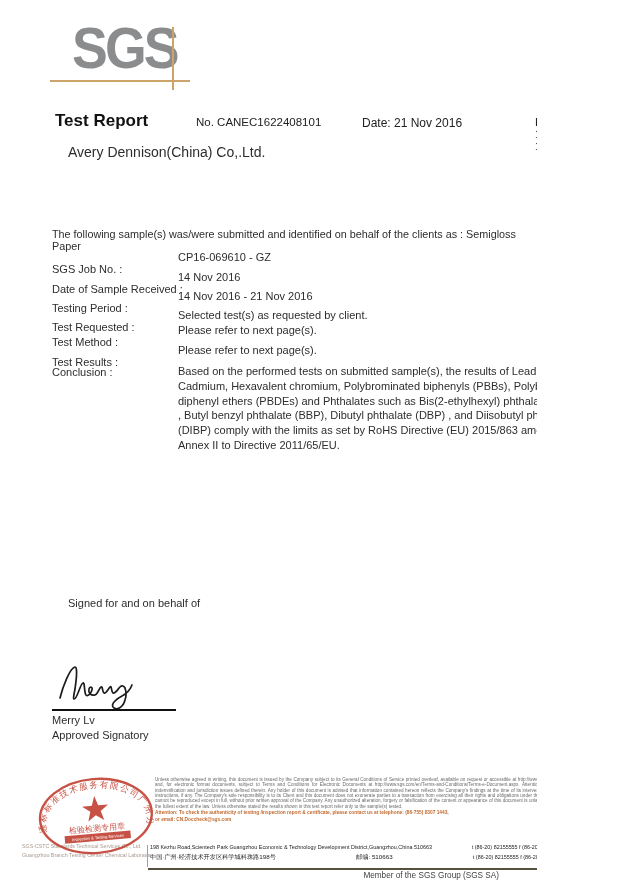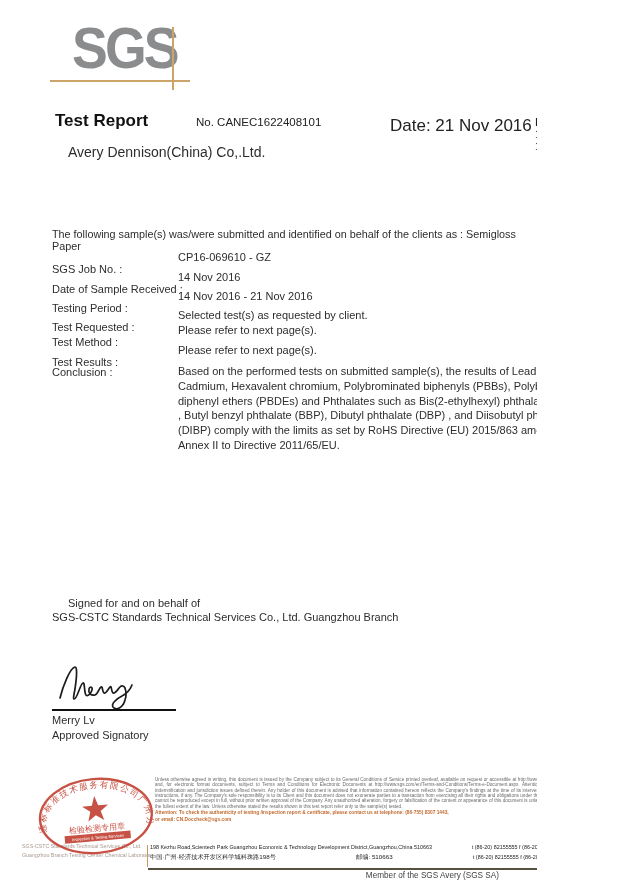--- a/index.html
+++ b/index.html
@@ -13,21 +13,21 @@
   .logo-text {
     left:72px; top:20px; font-size:57px; font-weight:bold; color:#8a8c8e;
     letter-spacing:-3px; transform:scaleX(.94); transform-origin:left top; line-height:1;
   }
   .logo-underline { left:50px; top:80px; width:140px; height:2px; background:#cda467; }
   .logo-vline { left:172px; top:27px; width:2px; height:63px; background:#cda467; }
 
   
   .doc-title { left:55px; top:111px; font-size:17px; font-weight:bold; color:#111; }
   .hdr-no   { left:196px; top:116px; font-size:11.5px; color:#222;text-align:center; }
-  .hdr-date { left:390px; top:116px; font-size:17px; color:#222; }
+  .hdr-date { left:362px; top:116px; font-size:12px; color:#222; }
   .hdr-page { left:503px; top:116px; font-size:11.5px; color:#222;padding-left:32px; }
   .hdr-vline { left:620px; top:103px; width:1px; height:32px; background:#c9c9c9; }
 
   
   .client-name { left:68px; top:144px; font-size:14px; }
   .client-addr { left:52px; top:163px; font-size:11px; }
 
   
   .sample-line { left:52px; top:228px; font-size:10.8px; }
   .frow { left:52px; font-size:11px; width:560px; }
@@ -105,21 +105,20 @@
   </div>
   <div class="abs frow row6">
     <span class="flabel">Test Results :</span>
     <span class="fvalue">Please refer to next page(s).</span>
   </div>
 
   <div class="abs conc-label">Conclusion :</div>
   <div class="abs conc-text">Based on the performed tests on submitted sample(s), the results of Lead, Mercury, Cadmium, Hexavalent chromium, Polybrominated biphenyls (PBBs), Polybrominated diphenyl ethers (PBDEs) and Phthalates such as Bis(2-ethylhexyl) phthalate (DEHP) , Butyl benzyl phthalate (BBP), Dibutyl phthalate (DBP) , and Diisobutyl phthalate (DIBP) comply with the limits as set by RoHS Directive (EU) 2015/863 amending Annex II to Directive 2011/65/EU.</div>
 
   <div class="abs signed1">Signed for and on behalf of</div>
-  <div class="abs signed2">SGS-CSTC Standards Technical Services Co., Ltd. Guangzhou Branch</div>
   <svg class="abs sig-svg" viewBox="0 0 130 56">
     <path d="M10 42 C13 30 20 12 25 11 C28 11 26 26 25 33 C24 38 23 43 24 43 C27 44 30 28 33 27 C35 26 34 37 36 39 C38 41 41 37 42 34 C43 31 40 30 39 33 C38 37 41 40 45 39 C48 38 49 32 51 31 C53 30 52 36 54 37 C56 38 58 33 60 31 C62 29 61 36 63 37 C65 38 68 33 70 31 C72 29 74 30 75 32 C76 35 77 39 75 44 C73 52 66 55 63 51 C61 48 66 43 72 40 C76 38 80 34 82 29" fill="none" stroke="#1c1c1c" stroke-width="1.7" stroke-linecap="round" stroke-linejoin="round"></path>
   </svg>
   <div class="abs sig-line"></div>
   <div class="abs sig-name">Merry Lv</div>
   <div class="abs sig-title">Approved Signatory</div>
 
   <div class="abs company-lines">
     <div>SGS-CSTC Standards Technical Services Co., Ltd.</div>
     <div>Guangzhou Branch Testing Center Chemical Laboratory</div>
@@ -151,16 +150,16 @@
       <span class="l">198 Kezhu Road,Scientech Park Guangzhou Economic &amp; Technology Development District,Guangzhou,China  510663</span>
       <span class="r">t (86-20) 82155555    f (86-20) 82075113    www.sgsgroup.com.cn</span>
     </div>
     <div class="addr-row addr-cn">
       <span class="l">中国·广州·经济技术开发区科学城科珠路198号</span>
       <span class="m">邮编: 510663</span>
       <span class="r">t (86-20) 82155555    f (86-20) 82075113    e sgs.china@sgs.com</span>
     </div>
   </div>
   <div class="abs foot-rule"></div>
-  <div class="abs member">Member of the SGS Avery (SGS SA)</div>
+  <div class="abs member">Member of the SGS Group (SGS SA)</div>
   <div class="abs right-vline"></div>
 
 </div>
 
 </body></html>

